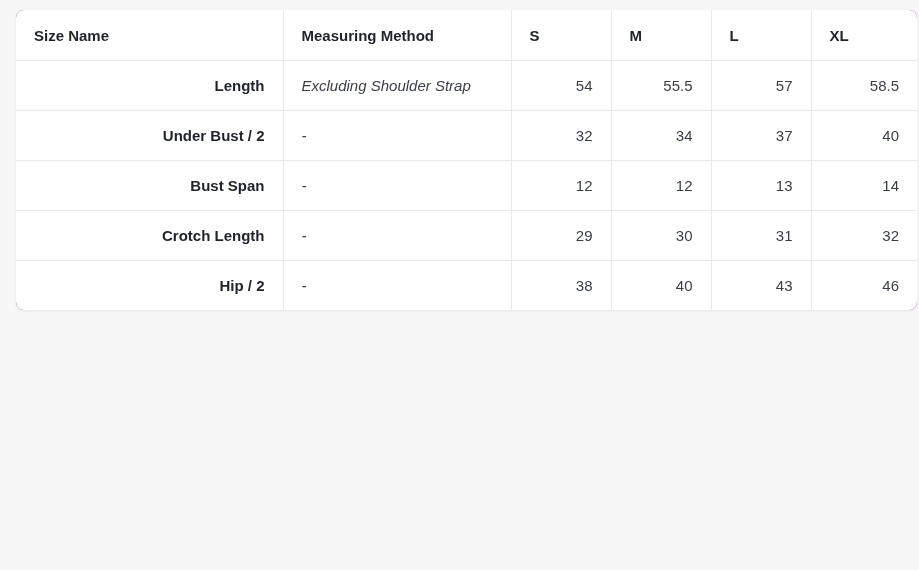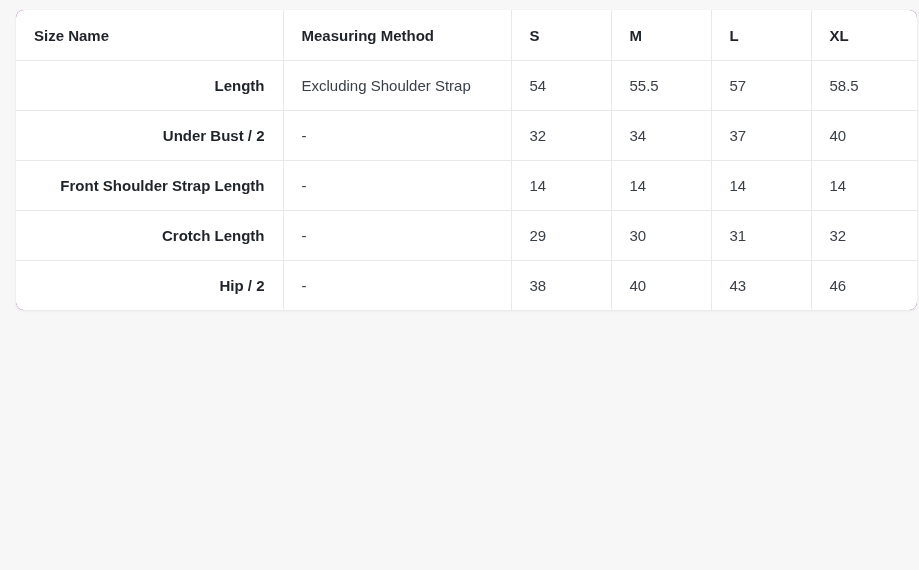--- a/index.html
+++ b/index.html
@@ -60,23 +60,25 @@
   table.size-table tbody tr:last-child td {
     border-bottom: none;
   }
   table.size-table td.rowhead {
     font-weight: bold;
     color: #1f232a;
     text-align: right;
   }
   table.size-table td.method {
     color: #3a3f47;
+    font-style: italic;
   }
   table.size-table td.val {
     color: #3a3f47;
+    text-align: right;
   }
 </style>
 </head>
 <body>
 
 <div class="sheet">
   <table class="size-table">
     <colgroup>
       <col class="c0">
         <col class="c1">
@@ -106,25 +108,25 @@
       </tr>
       <tr>
         <td class="rowhead">Under Bust / 2</td>
         <td class="method">-</td>
         <td class="val">32</td>
         <td class="val">34</td>
         <td class="val">37</td>
         <td class="val">40</td>
       </tr>
       <tr>
-        <td class="rowhead">Front Shoulder Strap Length</td>
+        <td class="rowhead">Bust Span</td>
         <td class="method">-</td>
-        <td class="val">14</td>
-        <td class="val">14</td>
-        <td class="val">14</td>
+        <td class="val">12</td>
+        <td class="val">12</td>
+        <td class="val">13</td>
         <td class="val">14</td>
       </tr>
       <tr>
         <td class="rowhead">Crotch Length</td>
         <td class="method">-</td>
         <td class="val">29</td>
         <td class="val">30</td>
         <td class="val">31</td>
         <td class="val">32</td>
       </tr>

